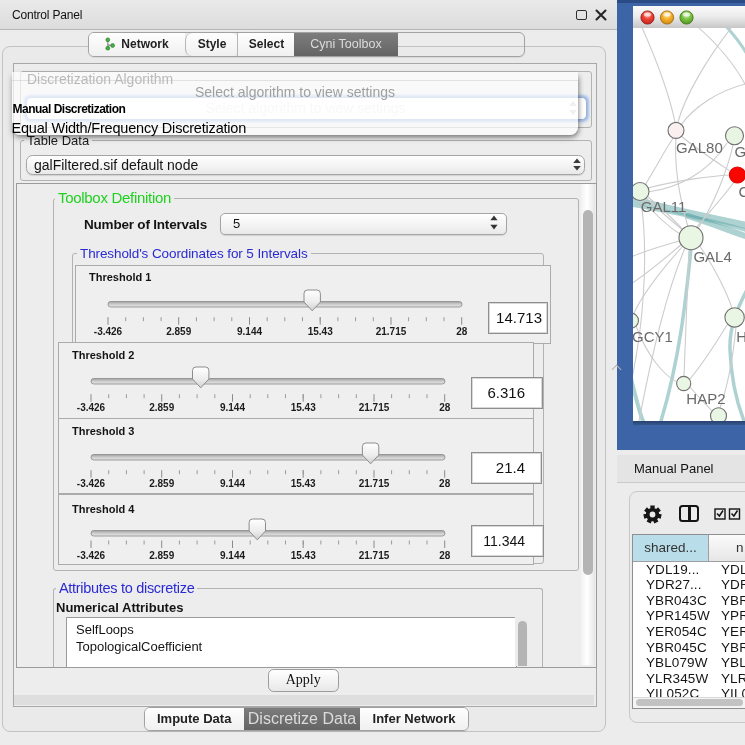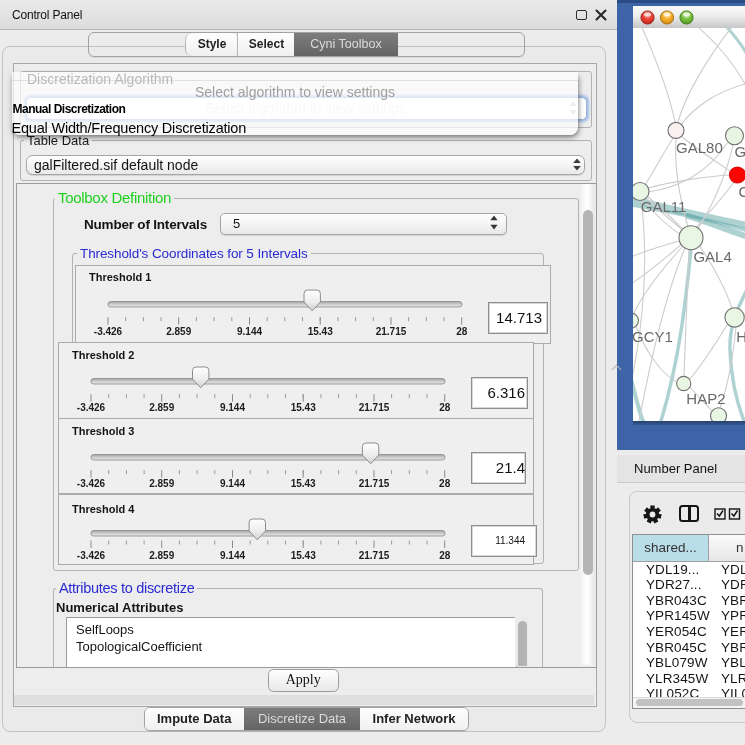--- a/index.html
+++ b/index.html
@@ -16,20 +16,26 @@
 </style></head><body>
 
 <div class="abs" style="left:0;top:0;width:617px;height:28.5px;background:linear-gradient(#eaeaea,#dcdcdc);border-bottom:1px solid #b6b6b6;"></div>
 <div class="abs" style="left:12px;top:8px;font-size:12px;letter-spacing:-0.2px;color:#111;">Control Panel</div>
 <div class="abs" style="left:576px;top:9.5px;width:9px;height:8px;border:1.8px solid #2d2d2d;border-radius:2px;"></div>
 <svg class="abs" style="left:595px;top:8.5px;" width="12" height="12" viewBox="0 0 12 12">
 <path d="M1.5 1.5 L10.5 10.5 M10.5 1.5 L1.5 10.5" stroke="#282828" stroke-width="2.1" stroke-linecap="round"></path>
   </svg>
 
 <div class="abs" style="left:88px;top:31.5px;width:434.5px;height:23.5px;border:1px solid #a2a2a2;border-radius:6px;overflow:hidden;box-shadow:0 1px 1px rgba(0,0,0,0.08);z-index:5;">
+    <div class="tabseg" style="left:0px;width:96px;"><svg width="10" height="14" style="margin-right:6px" viewBox="0 0 10 14">
+        <path d="M2.8 3 V11 M2.8 6.5 Q2.8 8.5 7 8.5" stroke="#8a8a8a" stroke-width="1.1" fill="none"></path>
+        <circle cx="2.8" cy="2.8" r="1.9" fill="#45b145" stroke="#2e7d2e" stroke-width="0.7"></circle>
+        <circle cx="2.8" cy="11.2" r="1.9" fill="#45b145" stroke="#2e7d2e" stroke-width="0.7"></circle>
+        <circle cx="7.6" cy="8.5" r="1.9" fill="#45b145" stroke="#2e7d2e" stroke-width="0.7"></circle>
+      </svg>Network</div>
     <div class="tabseg" style="left:96px;width:52px;border-left:1px solid #b6b6b6;border-radius:7px;">Style</div>
     <div class="tabseg" style="left:148px;width:57px;border-left:1px solid #b6b6b6;">Select</div>
     <div class="tabseg tabdark" style="left:205px;width:104px;">Cyni Toolbox</div>
   </div>
 
 <div class="abs" style="left:1.5px;top:45.5px;width:602px;height:684px;background:#eaeaea;border:1px solid #c2c2c2;border-radius:8px;"></div>
 <div class="abs" style="left:13px;top:62.5px;width:582px;height:642px;background:#ededed;border:1px solid #a8a8a8;"></div>
 <div class="abs" style="left:14px;top:695px;width:580px;height:10px;background:#dedede;"></div>
 
 <div class="abs etch" style="left:20px;top:71px;width:570px;height:55px;"></div>
@@ -162,21 +168,21 @@
       <line x1="350.3" y1="51.2" x2="350.3" y2="55.2" stroke="#9a9a9a" stroke-width="1"></line>
       <line x1="368.0" y1="51.2" x2="368.0" y2="55.2" stroke="#9a9a9a" stroke-width="1"></line>
       <text x="32.0" y="68.5" font-size="10" font-weight="bold" fill="#1c1c1c" text-anchor="middle" font-family="Liberation Sans,sans-serif">-3.426</text>
       <text x="102.7" y="68.5" font-size="10" font-weight="bold" fill="#1c1c1c" text-anchor="middle" font-family="Liberation Sans,sans-serif">2.859</text>
       <text x="173.5" y="68.5" font-size="10" font-weight="bold" fill="#1c1c1c" text-anchor="middle" font-family="Liberation Sans,sans-serif">9.144</text>
       <text x="244.2" y="68.5" font-size="10" font-weight="bold" fill="#1c1c1c" text-anchor="middle" font-family="Liberation Sans,sans-serif">15.43</text>
       <text x="315.0" y="68.5" font-size="10" font-weight="bold" fill="#1c1c1c" text-anchor="middle" font-family="Liberation Sans,sans-serif">21.715</text>
       <text x="385.7" y="68.5" font-size="10" font-weight="bold" fill="#1c1c1c" text-anchor="middle" font-family="Liberation Sans,sans-serif">28</text>
       <path d="M 133.5 36 v -8.5 a 3.5 3.5 0 0 1 3.5 -3.5 h 9.4 a 3.5 3.5 0 0 1 3.5 3.5 v 8.5 l -8.2 8.8 z" fill="url(#th)" stroke="#8d8d8d" stroke-width="1"></path>
     </svg>
-<div class="abs" style="left:412px;top:34.3px;width:53px;height:30px;background:#fff;border:1px solid #8e8e8e;box-shadow:inset 0 0 0 1px #d8d8d8;font-size:15px;color:#111;text-align:right;line-height:30px;padding-right:2px;">6.316</div>
+<div class="abs" style="left:412px;top:34.3px;width:53px;height:30px;background:#fff;border:1px solid #8e8e8e;box-shadow:inset 0 0 0 1px #d8d8d8;font-size:15px;color:#111;text-align:right;line-height:30px;padding-right:17px;">6.316</div>
 </div>
 <div class="abs" style="left:58px;top:417.8px;width:474px;height:74.4px;border:1px solid #ababab;background:#efefef;">
 <div class="abs" style="left:13px;top:6.0px;font-size:11px;font-weight:bold;color:#141414;">Threshold 3</div>
 <svg class="abs" style="left:0;top:0;" width="474" height="74.4" viewBox="0 0 474 74.4">
       <defs>
         <linearGradient id="tg" x1="0" y1="0" x2="0" y2="1">
           <stop offset="0" stop-color="#9e9e9e"></stop>
           <stop offset="0.45" stop-color="#c9c9c9"></stop>
           <stop offset="1" stop-color="#e8e8e8"></stop>
         </linearGradient>
@@ -210,21 +216,21 @@
       <line x1="350.3" y1="51.2" x2="350.3" y2="55.2" stroke="#9a9a9a" stroke-width="1"></line>
       <line x1="368.0" y1="51.2" x2="368.0" y2="55.2" stroke="#9a9a9a" stroke-width="1"></line>
       <text x="32.0" y="68.5" font-size="10" font-weight="bold" fill="#1c1c1c" text-anchor="middle" font-family="Liberation Sans,sans-serif">-3.426</text>
       <text x="102.7" y="68.5" font-size="10" font-weight="bold" fill="#1c1c1c" text-anchor="middle" font-family="Liberation Sans,sans-serif">2.859</text>
       <text x="173.5" y="68.5" font-size="10" font-weight="bold" fill="#1c1c1c" text-anchor="middle" font-family="Liberation Sans,sans-serif">9.144</text>
       <text x="244.2" y="68.5" font-size="10" font-weight="bold" fill="#1c1c1c" text-anchor="middle" font-family="Liberation Sans,sans-serif">15.43</text>
       <text x="315.0" y="68.5" font-size="10" font-weight="bold" fill="#1c1c1c" text-anchor="middle" font-family="Liberation Sans,sans-serif">21.715</text>
       <text x="385.7" y="68.5" font-size="10" font-weight="bold" fill="#1c1c1c" text-anchor="middle" font-family="Liberation Sans,sans-serif">28</text>
       <path d="M 303.40000000000003 36 v -8.5 a 3.5 3.5 0 0 1 3.5 -3.5 h 9.4 a 3.5 3.5 0 0 1 3.5 3.5 v 8.5 l -8.2 8.8 z" fill="url(#th)" stroke="#8d8d8d" stroke-width="1"></path>
     </svg>
-<div class="abs" style="left:412px;top:33.3px;width:53px;height:30px;background:#fff;border:1px solid #8e8e8e;box-shadow:inset 0 0 0 1px #d8d8d8;font-size:15px;color:#111;text-align:right;line-height:30px;padding-right:0;">21.4</div>
+<div class="abs" style="left:412px;top:33.3px;width:53px;height:30px;background:#fff;border:1px solid #8e8e8e;box-shadow:inset 0 0 0 1px #d8d8d8;font-size:15px;color:#111;text-align:right;line-height:30px;padding-right:16px;">21.4</div>
 </div>
 <div class="abs" style="left:58px;top:493.5px;width:474px;height:69.5px;border:1px solid #ababab;background:#efefef;">
 <div class="abs" style="left:13px;top:8.0px;font-size:11px;font-weight:bold;color:#141414;">Threshold 4</div>
 <svg class="abs" style="left:0;top:0;" width="474" height="69.5" viewBox="0 0 474 69.5">
       <defs>
         <linearGradient id="tg" x1="0" y1="0" x2="0" y2="1">
           <stop offset="0" stop-color="#9e9e9e"></stop>
           <stop offset="0.45" stop-color="#c9c9c9"></stop>
           <stop offset="1" stop-color="#e8e8e8"></stop>
         </linearGradient>
@@ -258,40 +264,40 @@
       <line x1="350.3" y1="45.5" x2="350.3" y2="49.5" stroke="#9a9a9a" stroke-width="1"></line>
       <line x1="368.0" y1="45.5" x2="368.0" y2="49.5" stroke="#9a9a9a" stroke-width="1"></line>
       <text x="32.0" y="63.5" font-size="10" font-weight="bold" fill="#1c1c1c" text-anchor="middle" font-family="Liberation Sans,sans-serif">-3.426</text>
       <text x="102.7" y="63.5" font-size="10" font-weight="bold" fill="#1c1c1c" text-anchor="middle" font-family="Liberation Sans,sans-serif">2.859</text>
       <text x="173.5" y="63.5" font-size="10" font-weight="bold" fill="#1c1c1c" text-anchor="middle" font-family="Liberation Sans,sans-serif">9.144</text>
       <text x="244.2" y="63.5" font-size="10" font-weight="bold" fill="#1c1c1c" text-anchor="middle" font-family="Liberation Sans,sans-serif">15.43</text>
       <text x="315.0" y="63.5" font-size="10" font-weight="bold" fill="#1c1c1c" text-anchor="middle" font-family="Liberation Sans,sans-serif">21.715</text>
       <text x="385.7" y="63.5" font-size="10" font-weight="bold" fill="#1c1c1c" text-anchor="middle" font-family="Liberation Sans,sans-serif">28</text>
       <path d="M 190.10000000000002 36 v -8.5 a 3.5 3.5 0 0 1 3.5 -3.5 h 9.4 a 3.5 3.5 0 0 1 3.5 3.5 v 8.5 l -8.2 8.8 z" fill="url(#th)" stroke="#8d8d8d" stroke-width="1"></path>
     </svg>
-<div class="abs" style="left:412px;top:30.0px;width:53px;height:30px;background:#fff;border:1px solid #8e8e8e;box-shadow:inset 0 0 0 1px #d8d8d8;font-size:10px;color:#111;text-align:right;line-height:30px;padding-right:11px;">11.344</div>
+<div class="abs" style="left:412px;top:30.0px;width:53px;height:30px;background:#fff;border:1px solid #8e8e8e;box-shadow:inset 0 0 0 1px #d8d8d8;font-size:14px;color:#111;text-align:right;line-height:30px;padding-right:18px;">11.344</div>
 </div>
 
 <div class="abs etch" style="left:52.5px;top:587.5px;width:488px;height:78px;border-bottom:none;border-radius:3px 3px 0 0;"></div>
 <div class="gtitle" style="left:56px;top:582px;font-size:14.5px;letter-spacing:-0.3px;color:#2a2ad4;">Attributes to discretize</div>
 <div class="abs" style="left:56px;top:599.5px;font-size:13px;font-weight:bold;color:#141414;">Numerical Attributes</div>
 <div class="abs" style="left:66px;top:617px;width:449px;height:48.5px;background:#fff;border:1px solid #9b9b9b;border-bottom:none;overflow:hidden;">
  <div class="abs" style="left:9px;top:3.5px;font-size:13px;color:#141414;">SelfLoops</div>
  <div class="abs" style="left:9px;top:21px;font-size:13px;color:#141414;">TopologicalCoefficient</div>
  <div class="abs" style="left:9px;top:46px;font-size:13px;color:#141414;">BetweennessCentrality</div>
 </div>
 <div class="abs" style="left:515px;top:617px;width:13px;height:48.5px;background:#ececec;"></div>
 <div class="abs" style="left:517.5px;top:621px;width:9px;height:44.5px;background:#b4b4b4;border-radius:4.5px 4.5px 0 0;"></div>
 
 <div class="abs" style="left:268px;top:668.5px;width:68.5px;height:21.5px;border:1px solid #9c9c9c;border-radius:5.5px;
  background:linear-gradient(#ffffff,#e8e8e8);display:flex;align-items:center;justify-content:center;font-size:14px;color:#111;font-family:Liberation Serif, serif;">Apply</div>
 
 <div class="abs" style="left:143.7px;top:706.5px;width:323.1px;height:22px;border:1px solid #a2a2a2;border-radius:6px;overflow:hidden;box-shadow:0 1px 1px rgba(0,0,0,0.08);z-index:5;">
     <div class="tabseg" style="left:0.0px;width:99.0px;font-size:13px;">Impute Data</div>
-    <div class="tabseg tabdark" style="left:99.0px;width:116.69999999999999px;font-size:13px;">Discretize Data</div>
+    <div class="tabseg tabdark" style="left:99.0px;width:116.69999999999999px;font-size:16px;">Discretize Data</div>
     <div class="tabseg" style="left:215.7px;width:107.40000000000003px;font-size:13px;">Infer Network</div>
   </div>
 
 <div class="abs" style="left:617px;top:0;width:128px;height:450px;background:#3c64a6;"></div>
 <div class="abs" style="left:617px;top:0;width:128px;height:2.5px;background:#2b4b84;"></div>
 <div class="abs" style="left:633px;top:5.5px;width:112px;height:22.5px;background:linear-gradient(#fafafa,#ededed 45%,#c7c7c7);border-bottom:1px solid #8f8f8f;"></div>
 <svg class="abs" style="left:633px;top:5.5px;" width="70" height="23" viewBox="0 0 70 23">
 <defs>
 <radialGradient id="rl" cx="0.5" cy="0.3" r="0.75">
         <stop offset="0" stop-color="#ffb3ab"></stop>
@@ -364,21 +370,21 @@
     <text x="101.4" y="128.8" font-size="15" fill="#6a6a6a" font-family="Liberation Sans,sans-serif">GA</text>
     <text x="105.5" y="168.5" font-size="15" fill="#6a6a6a" font-family="Liberation Sans,sans-serif">C</text>
     <text x="7.8" y="183.8" font-size="15" fill="#6a6a6a" font-family="Liberation Sans,sans-serif">GAL11</text>
     <text x="60.4" y="234.4" font-size="15" fill="#6a6a6a" font-family="Liberation Sans,sans-serif">GAL4</text>
     <text x="-1" y="314" font-size="15" fill="#6a6a6a" font-family="Liberation Sans,sans-serif">GCY1</text>
     <text x="103.3" y="313.7" font-size="15" fill="#6a6a6a" font-family="Liberation Sans,sans-serif">H</text>
     <text x="53.3" y="376.4" font-size="15" fill="#6a6a6a" font-family="Liberation Sans,sans-serif">HAP2</text>
   </svg>
 
 <div class="abs" style="left:617px;top:455px;width:128px;height:27px;background:#e4e4e4;border-bottom:1px solid #cacaca;"></div>
-<div class="abs" style="left:634px;top:461px;font-size:13px;color:#111;">Number Panel</div>
+<div class="abs" style="left:634px;top:461px;font-size:13px;color:#111;">Manual Panel</div>
 <div class="abs" style="left:629px;top:491px;width:124px;height:230px;background:#ebebeb;border:1px solid #c9c9c9;border-radius:8px;"></div>
 
 <svg class="abs" style="left:643px;top:505px;" width="19" height="19" viewBox="0 0 19 19">
 <path fill="#161616" d="M 7.25 0.58 L 11.75 0.58 L 11.59 3.13 L 13.17 3.90 L 15.07 2.18 L 17.88 5.70 L 15.78 7.17 L 16.17 8.88 L 18.70 9.29 L 17.70 13.68 L 15.24 12.96 L 14.15 14.33 L 15.40 16.56 L 11.35 18.51 L 10.38 16.14 L 8.62 16.14 L 7.65 18.51 L 3.60 16.56 L 4.85 14.33 L 3.76 12.96 L 1.30 13.68 L 0.30 9.29 L 2.83 8.88 L 3.22 7.17 L 1.12 5.70 L 3.93 2.18 L 5.83 3.90 L 7.41 3.13 Z"></path>
 <circle cx="9.5" cy="9.5" r="2.9" fill="#ebebeb"></circle>
   </svg>
 <div class="abs" style="left:679px;top:505px;width:16px;height:13px;border:2.4px solid #141414;border-radius:3.5px;"></div>
 <div class="abs" style="left:688.2px;top:505px;width:2.4px;height:17px;background:#141414;"></div>
 <svg class="abs" style="left:714px;top:508px;" width="27" height="12" viewBox="0 0 27 12">
 <rect x="1" y="1" width="10" height="10" fill="none" stroke="#141414" stroke-width="1.4"></rect>

